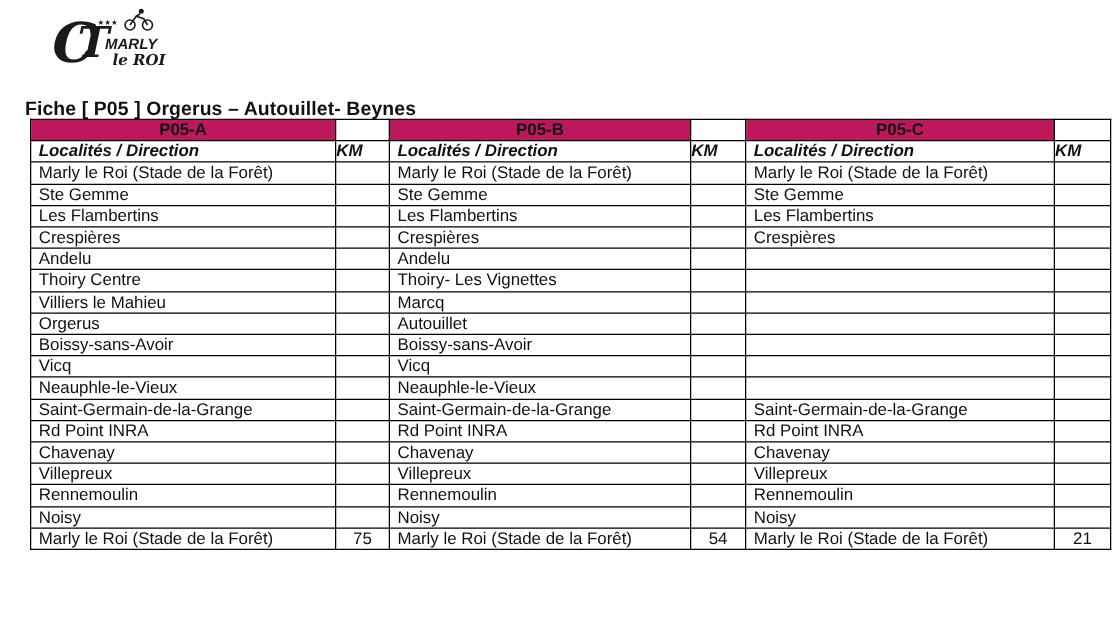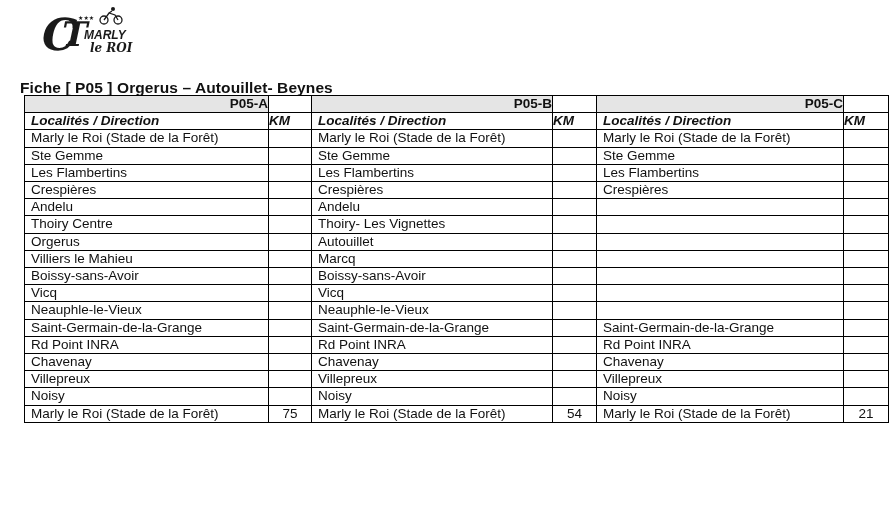--- a/index.html
+++ b/index.html
@@ -50,23 +50,23 @@
     padding: 0 0 0 6px;
     height: 16.2px;
     line-height: 16.2px;
     overflow: hidden;
     white-space: nowrap;
     vertical-align: middle;
     text-align: left;
     font-weight: normal;
   }
   #route-table th.ghead {
-    background: #e5e5e5;
-    font-weight: bold;
-    text-align: right;
+    background: #be185d;
+    font-weight: bold;
+    text-align: center;
     padding: 0;
   }
   #route-table th.kmblank { background: #ffffff; padding: 0; }
   #route-table th.lochead {
     font-weight: bold;
     font-style: italic;
   }
   #route-table th.kmhead {
     font-weight: bold;
     font-style: italic;
@@ -177,36 +177,36 @@
         </tr>
         <tr>
           <td class="loc">Thoiry Centre</td>
           <td class="km"></td>
           <td class="loc">Thoiry- Les Vignettes</td>
           <td class="km"></td>
           <td class="loc"></td>
           <td class="km"></td>
         </tr>
         <tr>
+          <td class="loc">Villiers le Mahieu</td>
+          <td class="km"></td>
+          <td class="loc">Marcq</td>
+          <td class="km"></td>
+          <td class="loc"></td>
+          <td class="km"></td>
+        </tr>
+        <tr>
           <td class="loc">Orgerus</td>
           <td class="km"></td>
           <td class="loc">Autouillet</td>
           <td class="km"></td>
           <td class="loc"></td>
           <td class="km"></td>
         </tr>
         <tr>
-          <td class="loc">Villiers le Mahieu</td>
-          <td class="km"></td>
-          <td class="loc">Marcq</td>
-          <td class="km"></td>
-          <td class="loc"></td>
-          <td class="km"></td>
-        </tr>
-        <tr>
           <td class="loc">Boissy-sans-Avoir</td>
           <td class="km"></td>
           <td class="loc">Boissy-sans-Avoir</td>
           <td class="km"></td>
           <td class="loc"></td>
           <td class="km"></td>
         </tr>
         <tr>
           <td class="loc">Vicq</td>
           <td class="km"></td>
@@ -246,20 +246,28 @@
           <td class="km"></td>
           <td class="loc">Chavenay</td>
           <td class="km"></td>
         </tr>
         <tr>
           <td class="loc">Villepreux</td>
           <td class="km"></td>
           <td class="loc">Villepreux</td>
           <td class="km"></td>
           <td class="loc">Villepreux</td>
+          <td class="km"></td>
+        </tr>
+        <tr>
+          <td class="loc">Rennemoulin</td>
+          <td class="km"></td>
+          <td class="loc">Rennemoulin</td>
+          <td class="km"></td>
+          <td class="loc">Rennemoulin</td>
           <td class="km"></td>
         </tr>
         <tr>
           <td class="loc">Noisy</td>
           <td class="km"></td>
           <td class="loc">Noisy</td>
           <td class="km"></td>
           <td class="loc">Noisy</td>
           <td class="km"></td>
         </tr>

